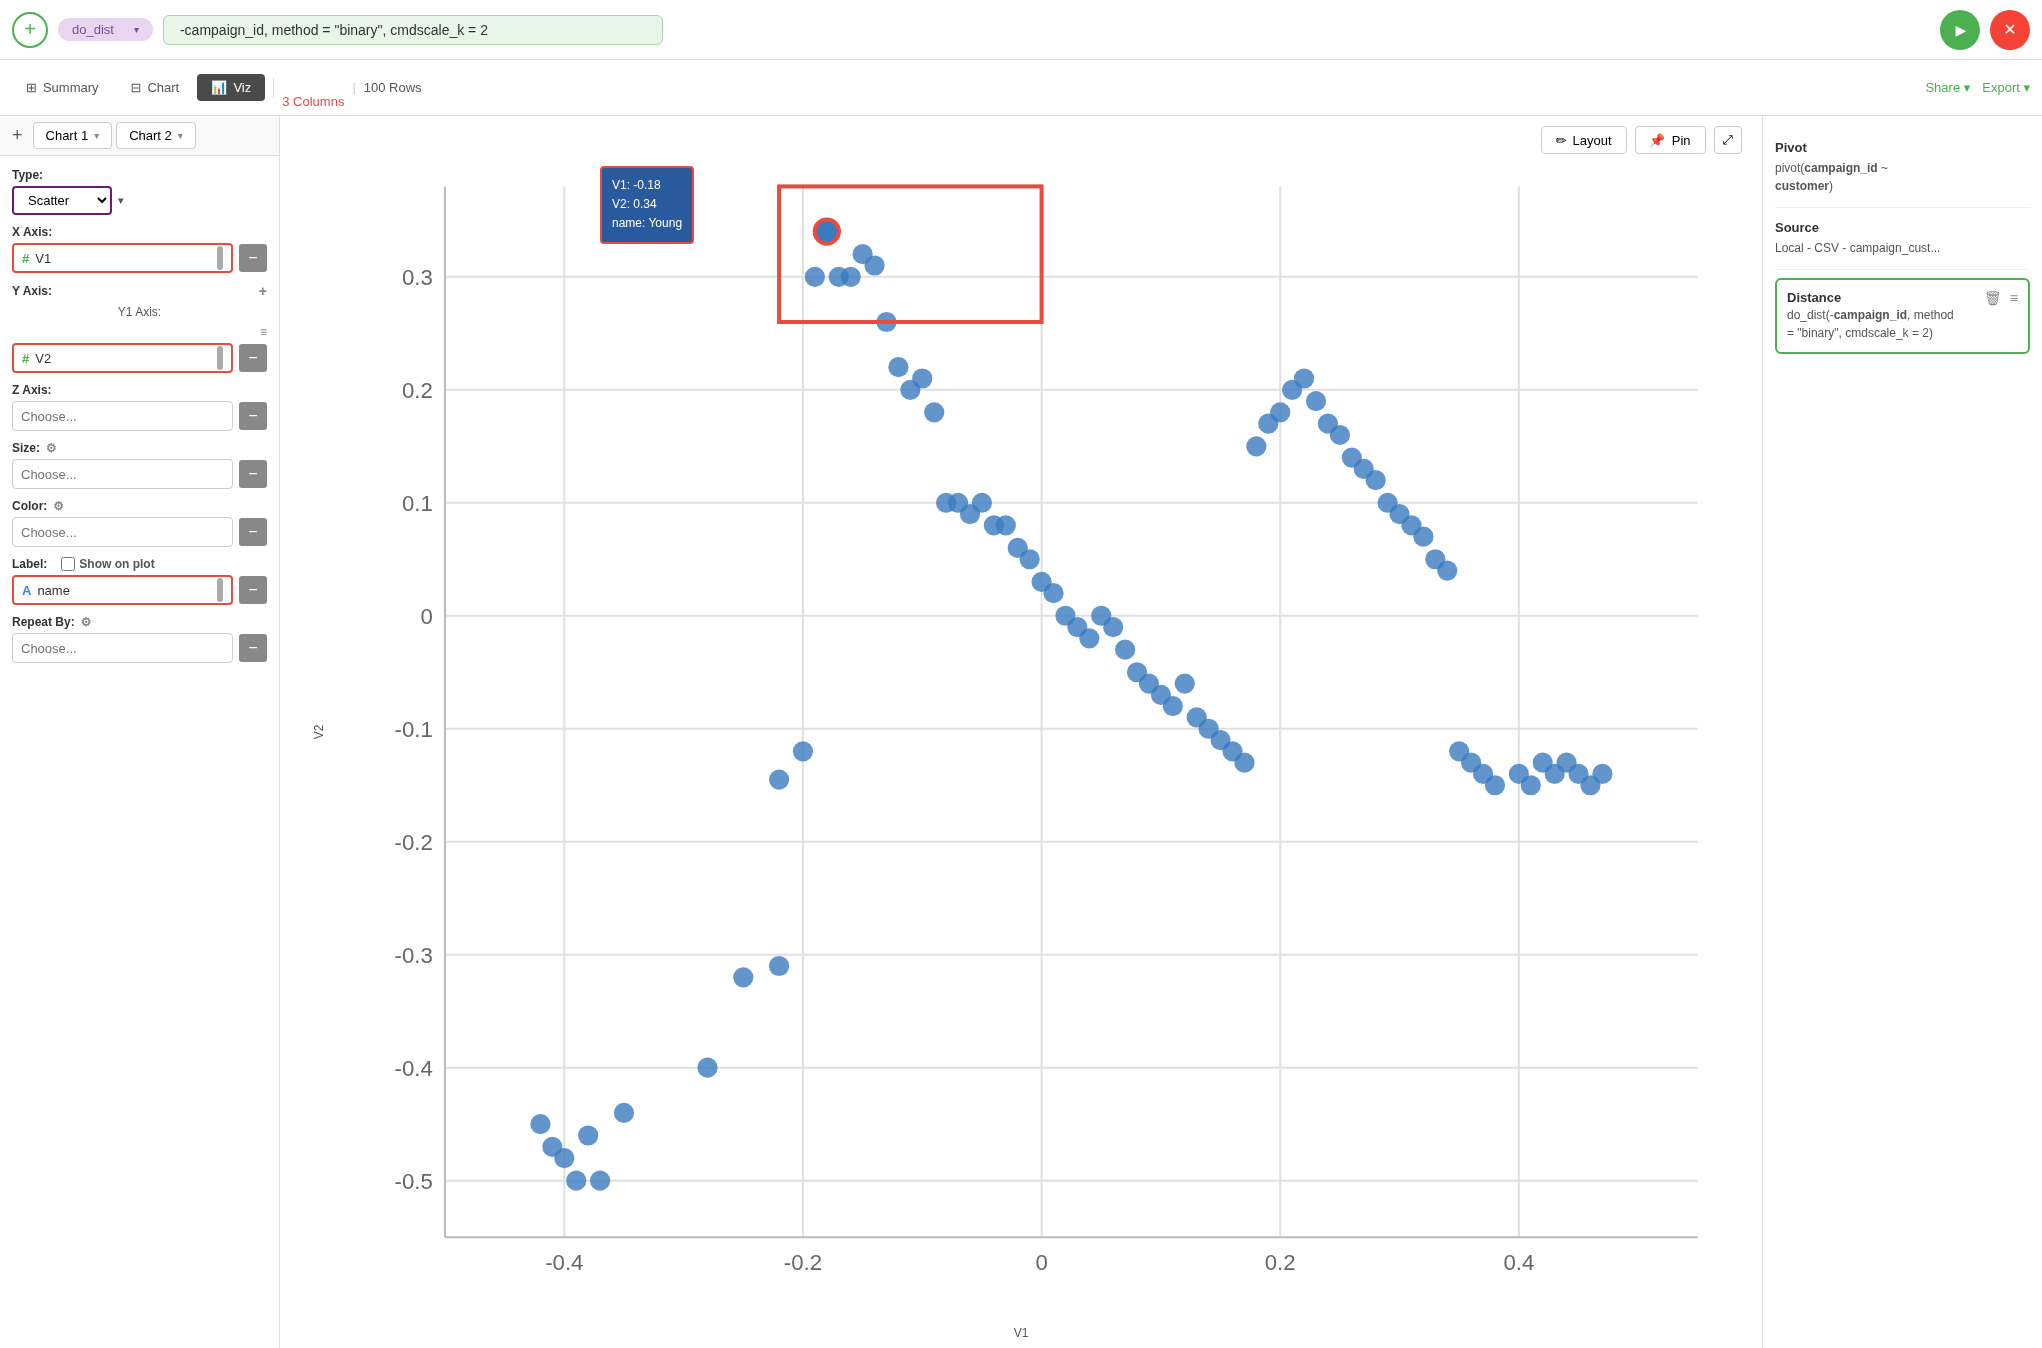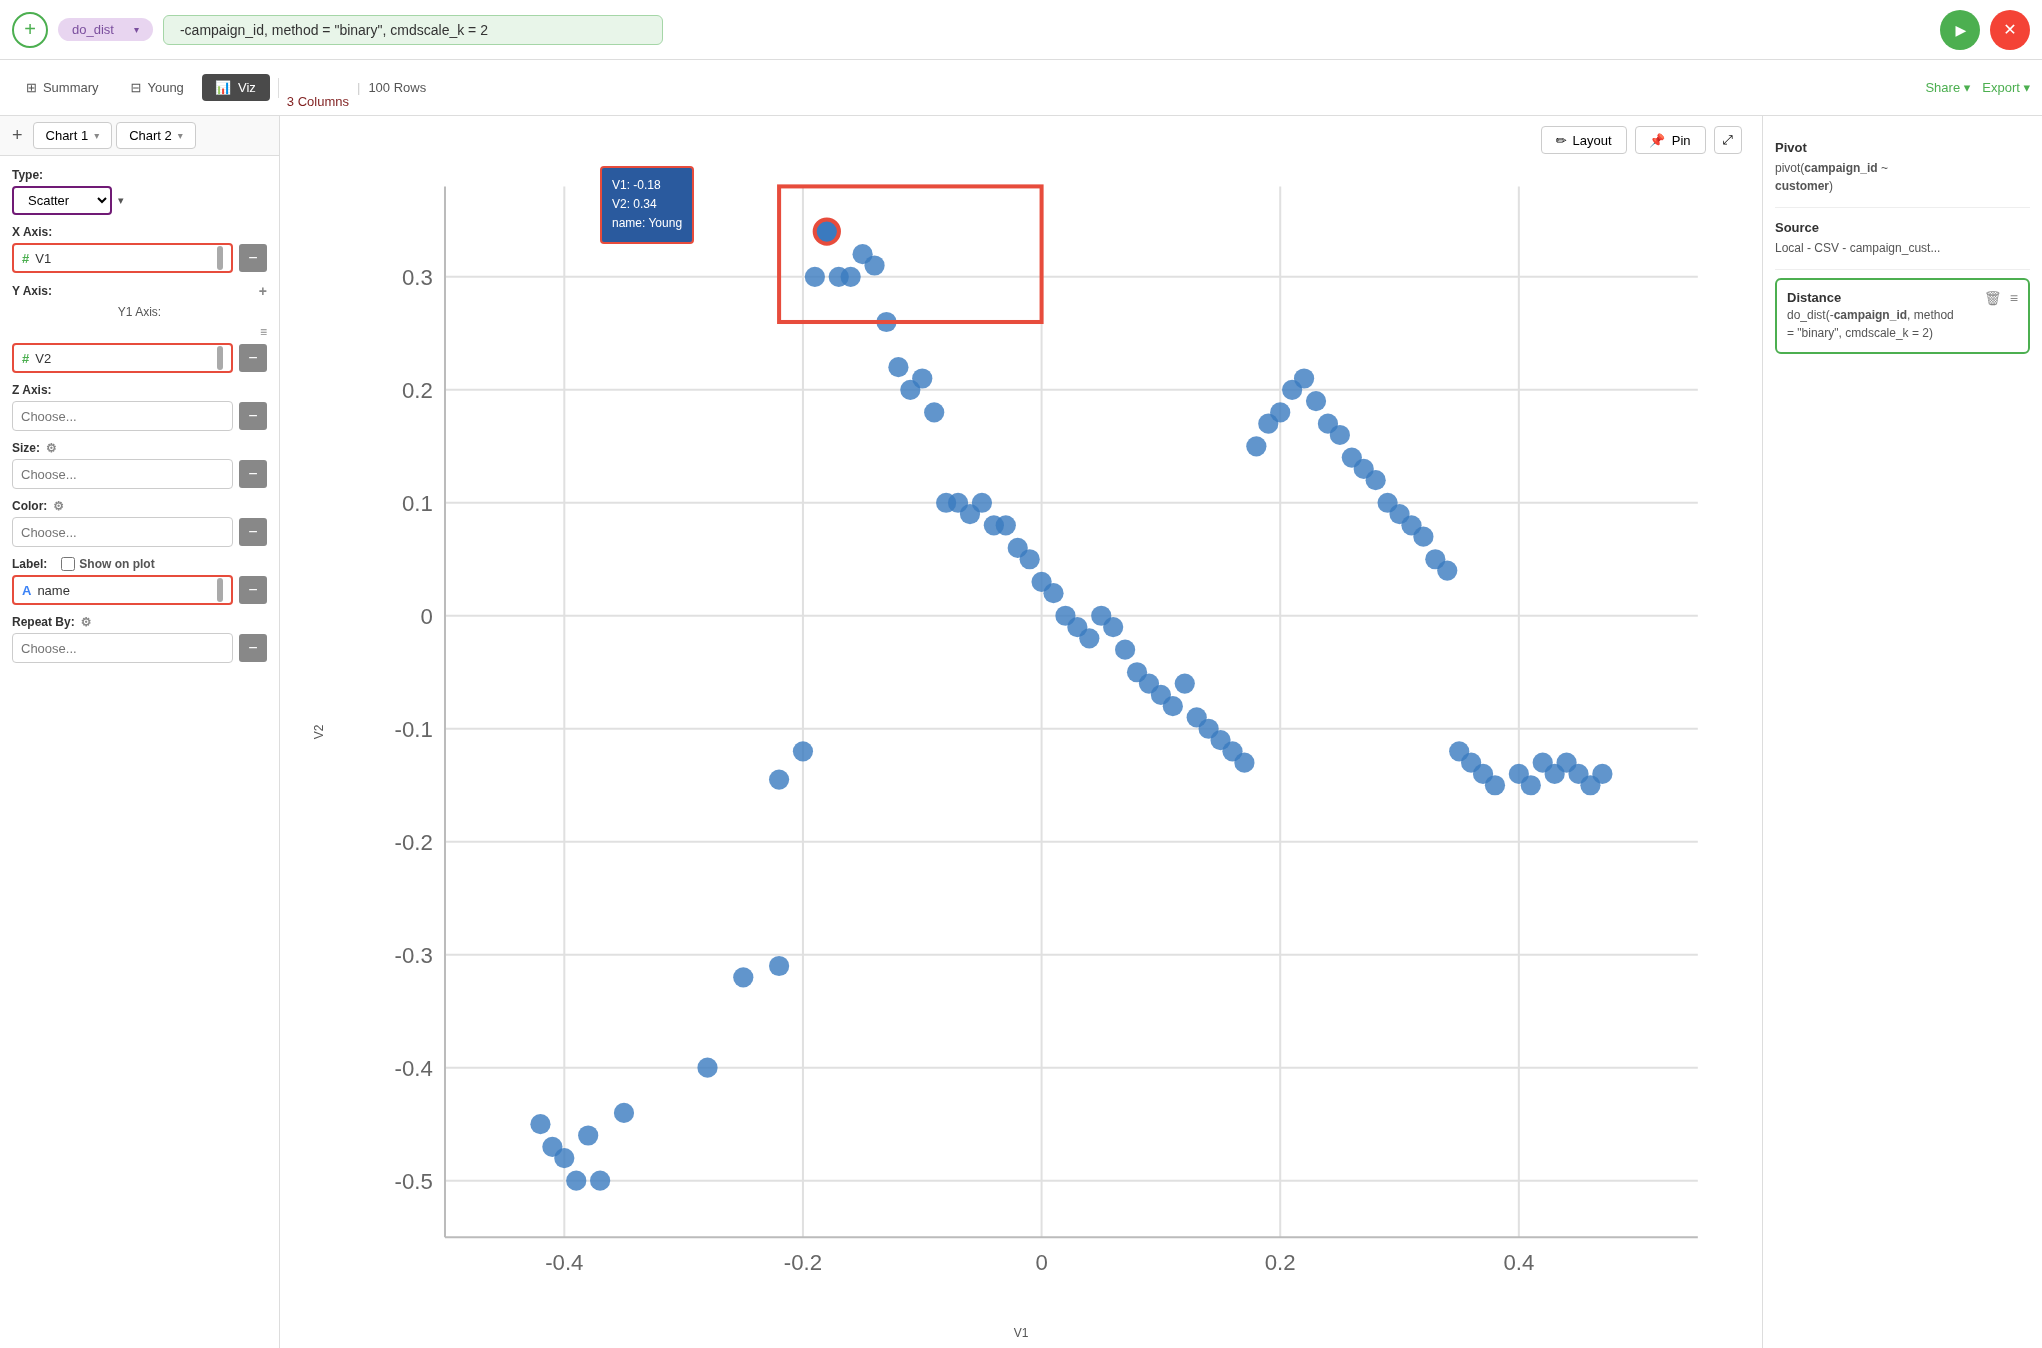--- a/index.html
+++ b/index.html
@@ -163,28 +163,28 @@
   <button class="stop-btn"></button>
 </div>
 
 <div class="tab-bar">
   <div class="tab-item">
     <span>⊞</span>
     <span>Summary</span>
   </div>
   <div class="tab-item">
     <span>⊟</span>
-    <span>Young</span>
+    <span>Chart</span>
   </div>
   <div class="tab-item active">
     <span>📊</span>
     <span>Viz</span>
   </div>
   <div class="tab-separator"></div>
-  <span style="color:#7f1d1d; font-size:13px;margin-top:28px;">3 Columns</span>
+  <span style="color:#ef4444; font-size:13px;margin-top:28px;">3 Columns</span>
   <span style="margin: 0 4px; color:#ccc;">|</span>
   <span style="color:#555; font-size:13px;">100 Rows</span>
   <div class="spacer"></div>
   <span class="share-btn">Share ▾</span>
   <span class="export-btn">Export ▾</span>
 </div>
 
 <div class="main-content">
 
   <div class="left-panel">

